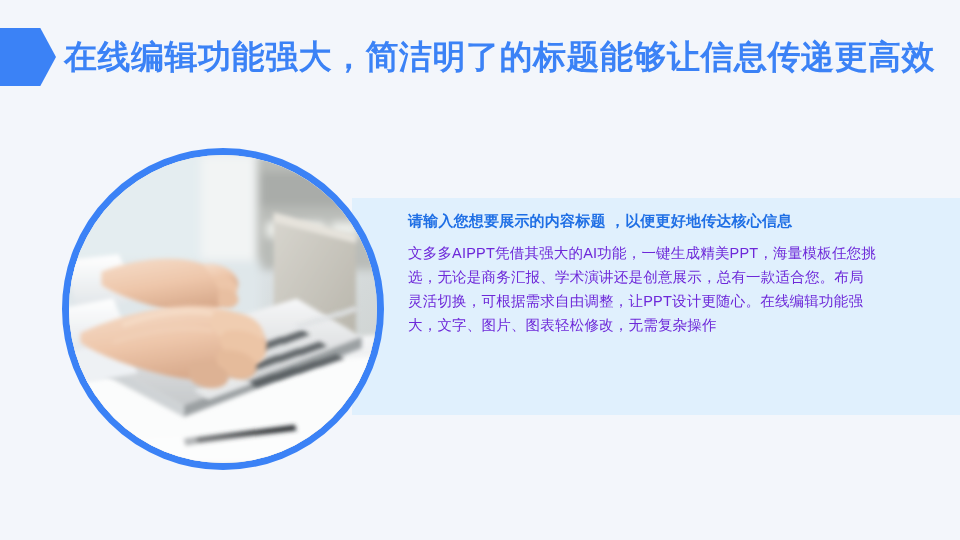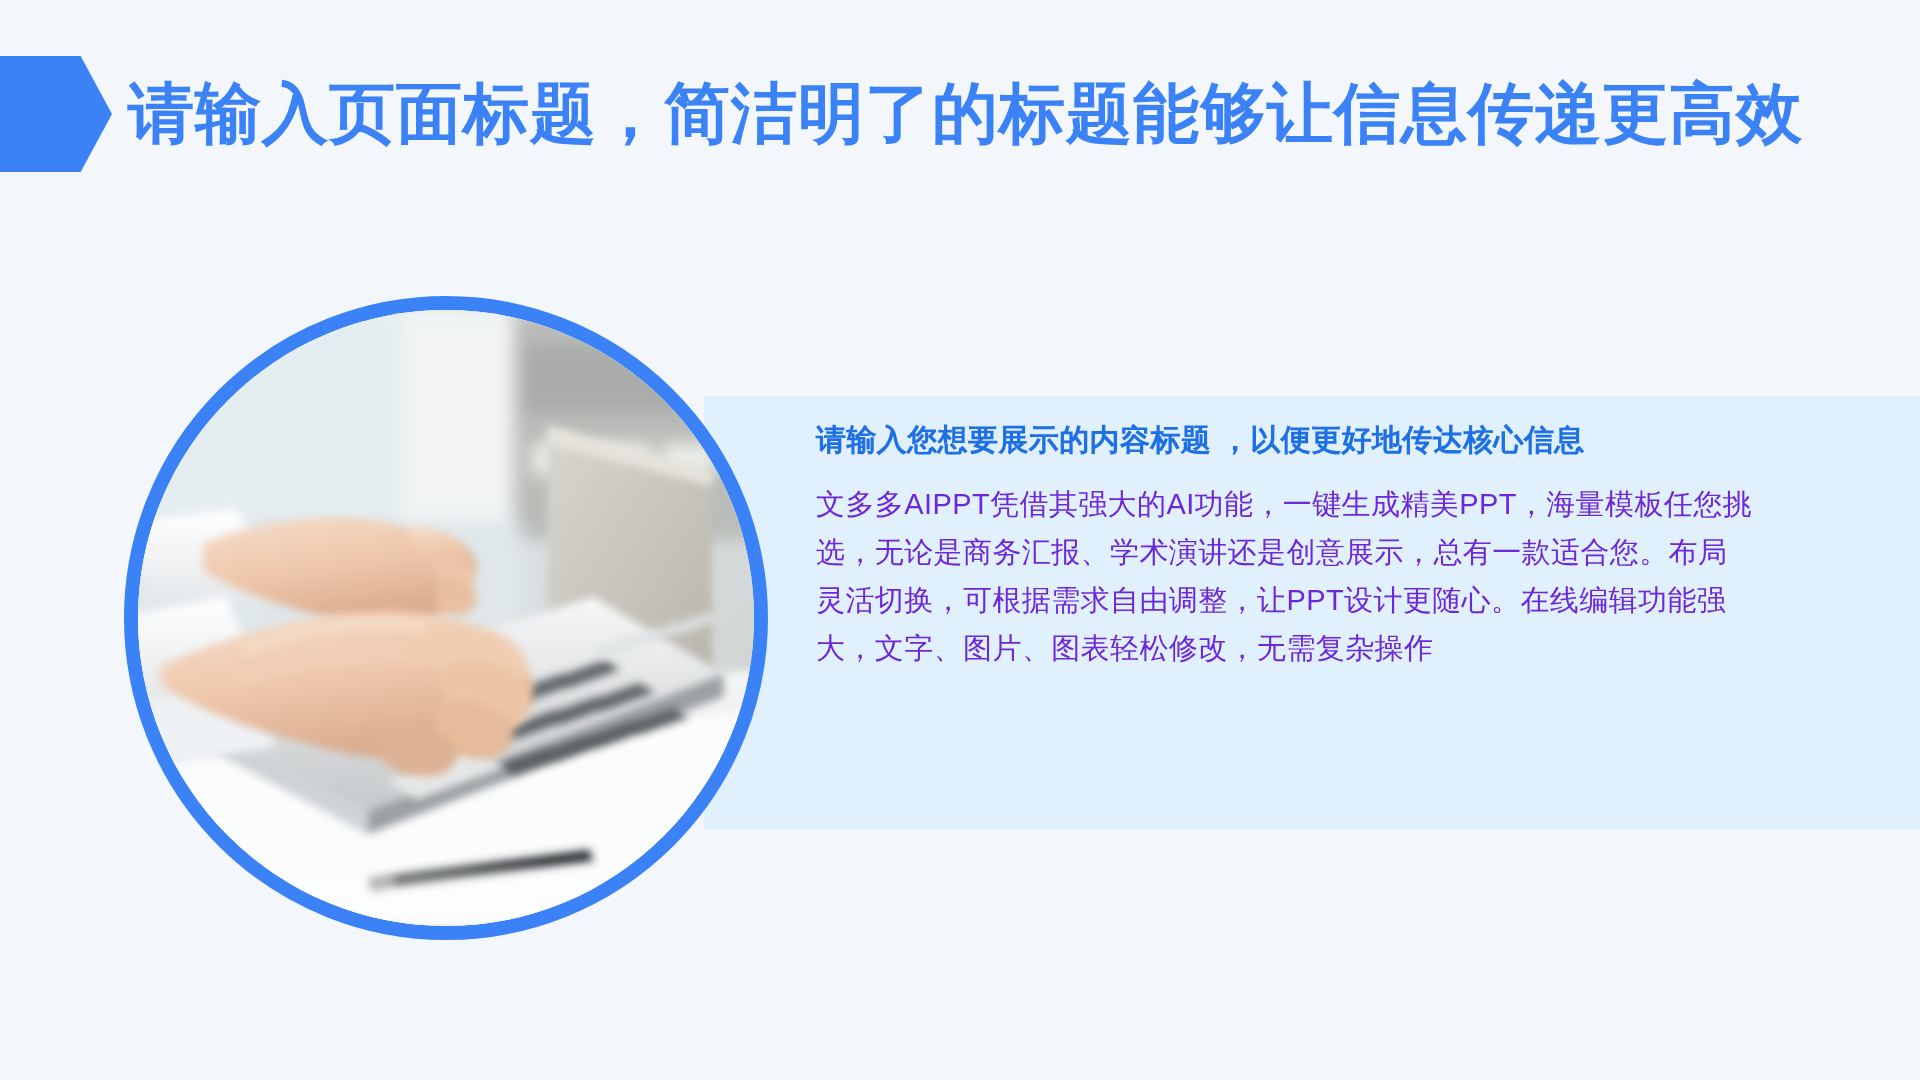--- a/index.html
+++ b/index.html
@@ -121,21 +121,21 @@
     height: 100%;
   }
 </style>
 </head>
 <body>
 
 <div id="slide">
 
   <div id="header">
     <div id="header-marker"></div>
-    <div id="page-title">请输入页面标题，简洁明了的标题能够让信息传递更高效</div>
+    <div id="page-title">在线编辑功能强大，简洁明了的标题能够让信息传递更高效</div>
   </div>
 
   <div id="content-panel">
     <div id="content-body">
       <div id="content-title">请输入您想要展示的内容标题 ，以便更好地传达核心信息</div>
       <div id="content-text">文多多AIPPT凭借其强大的AI功能，一键生成精美PPT，海量模板任您挑选，无论是商务汇报、学术演讲还是创意展示，总有一款适合您。布局灵活切换，可根据需求自由调整，让PPT设计更随心。在线编辑功能强大，文字、图片、图表轻松修改，无需复杂操作</div>
     </div>
   </div>
 
   <div id="photo-circle">

